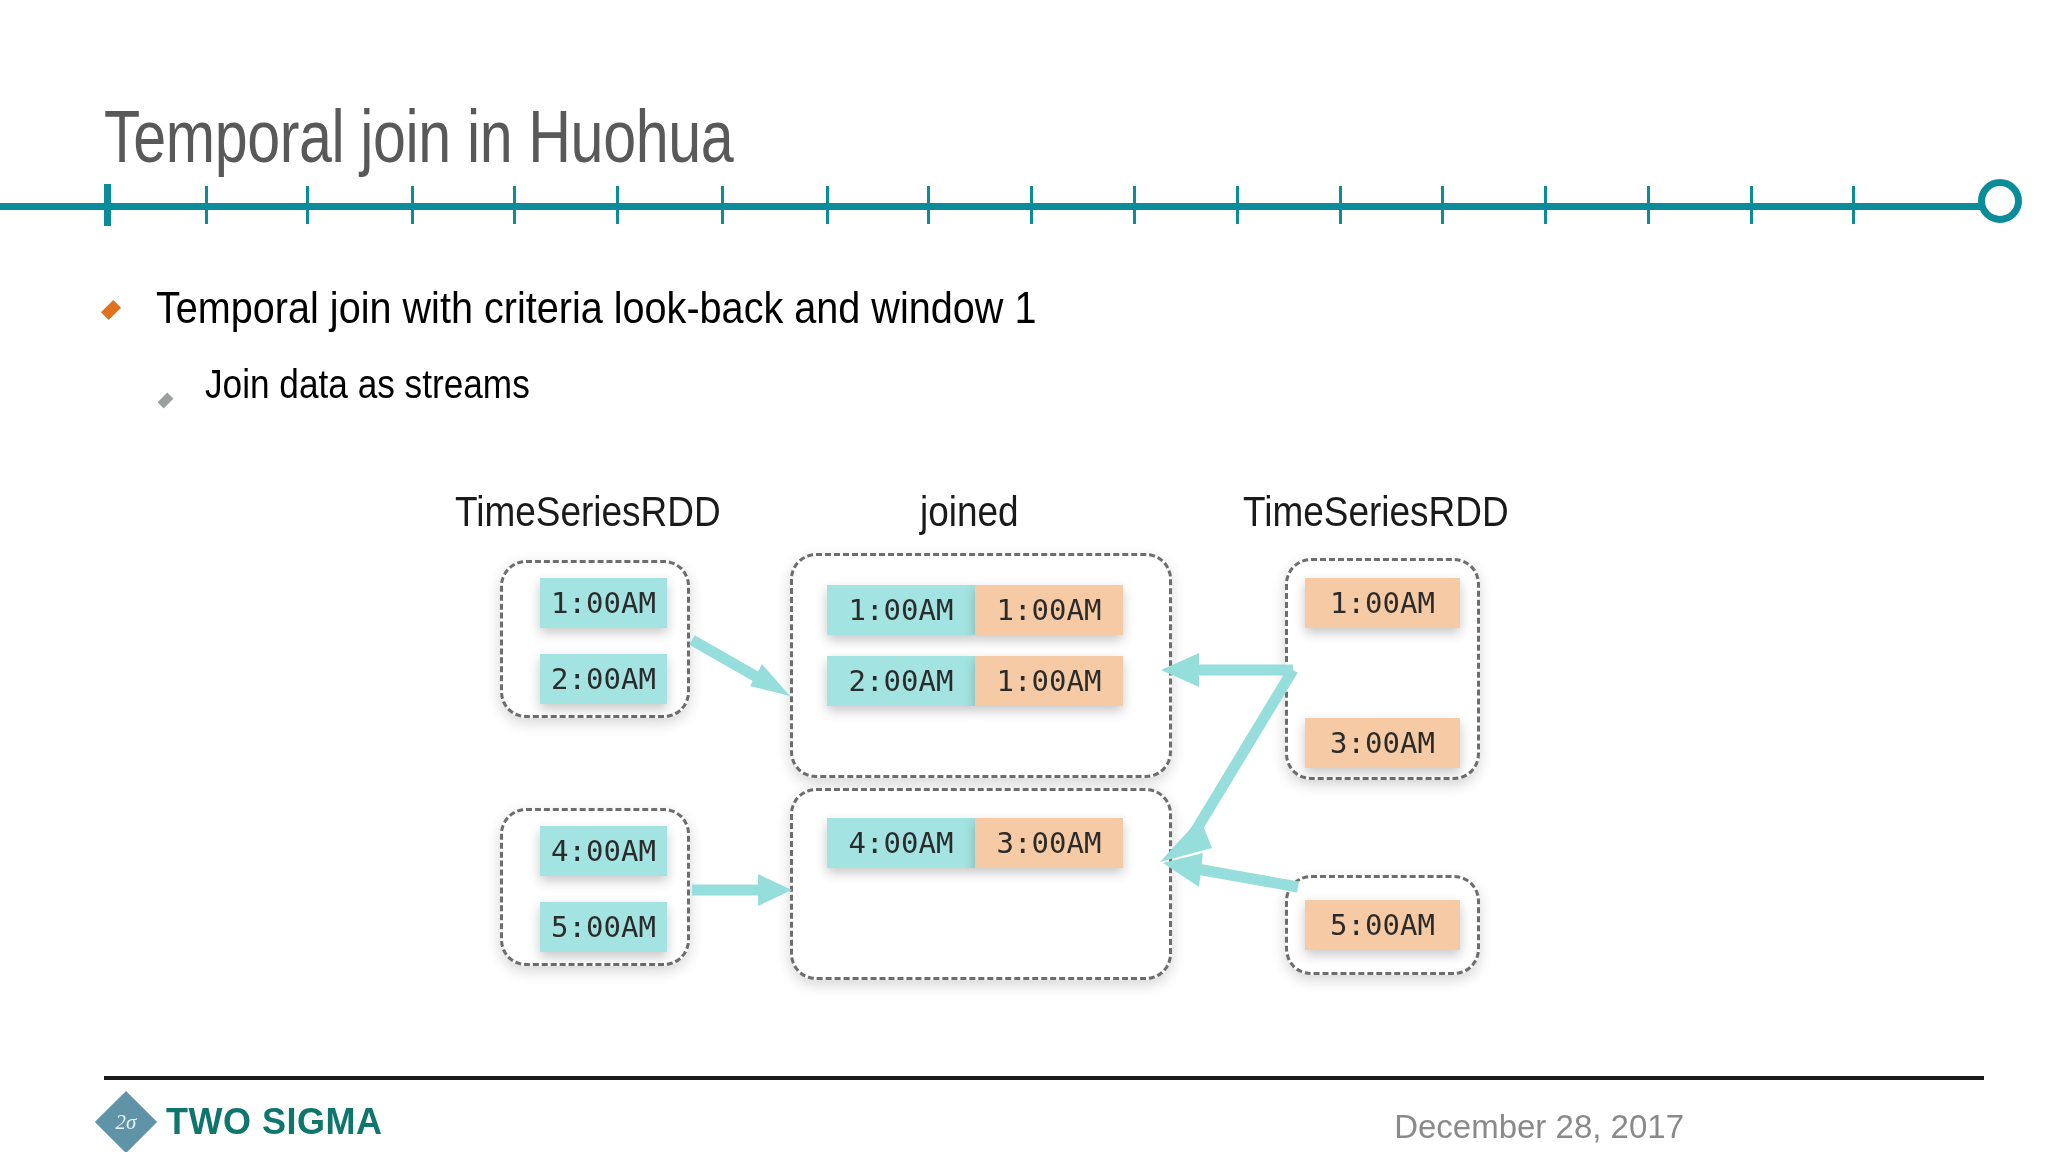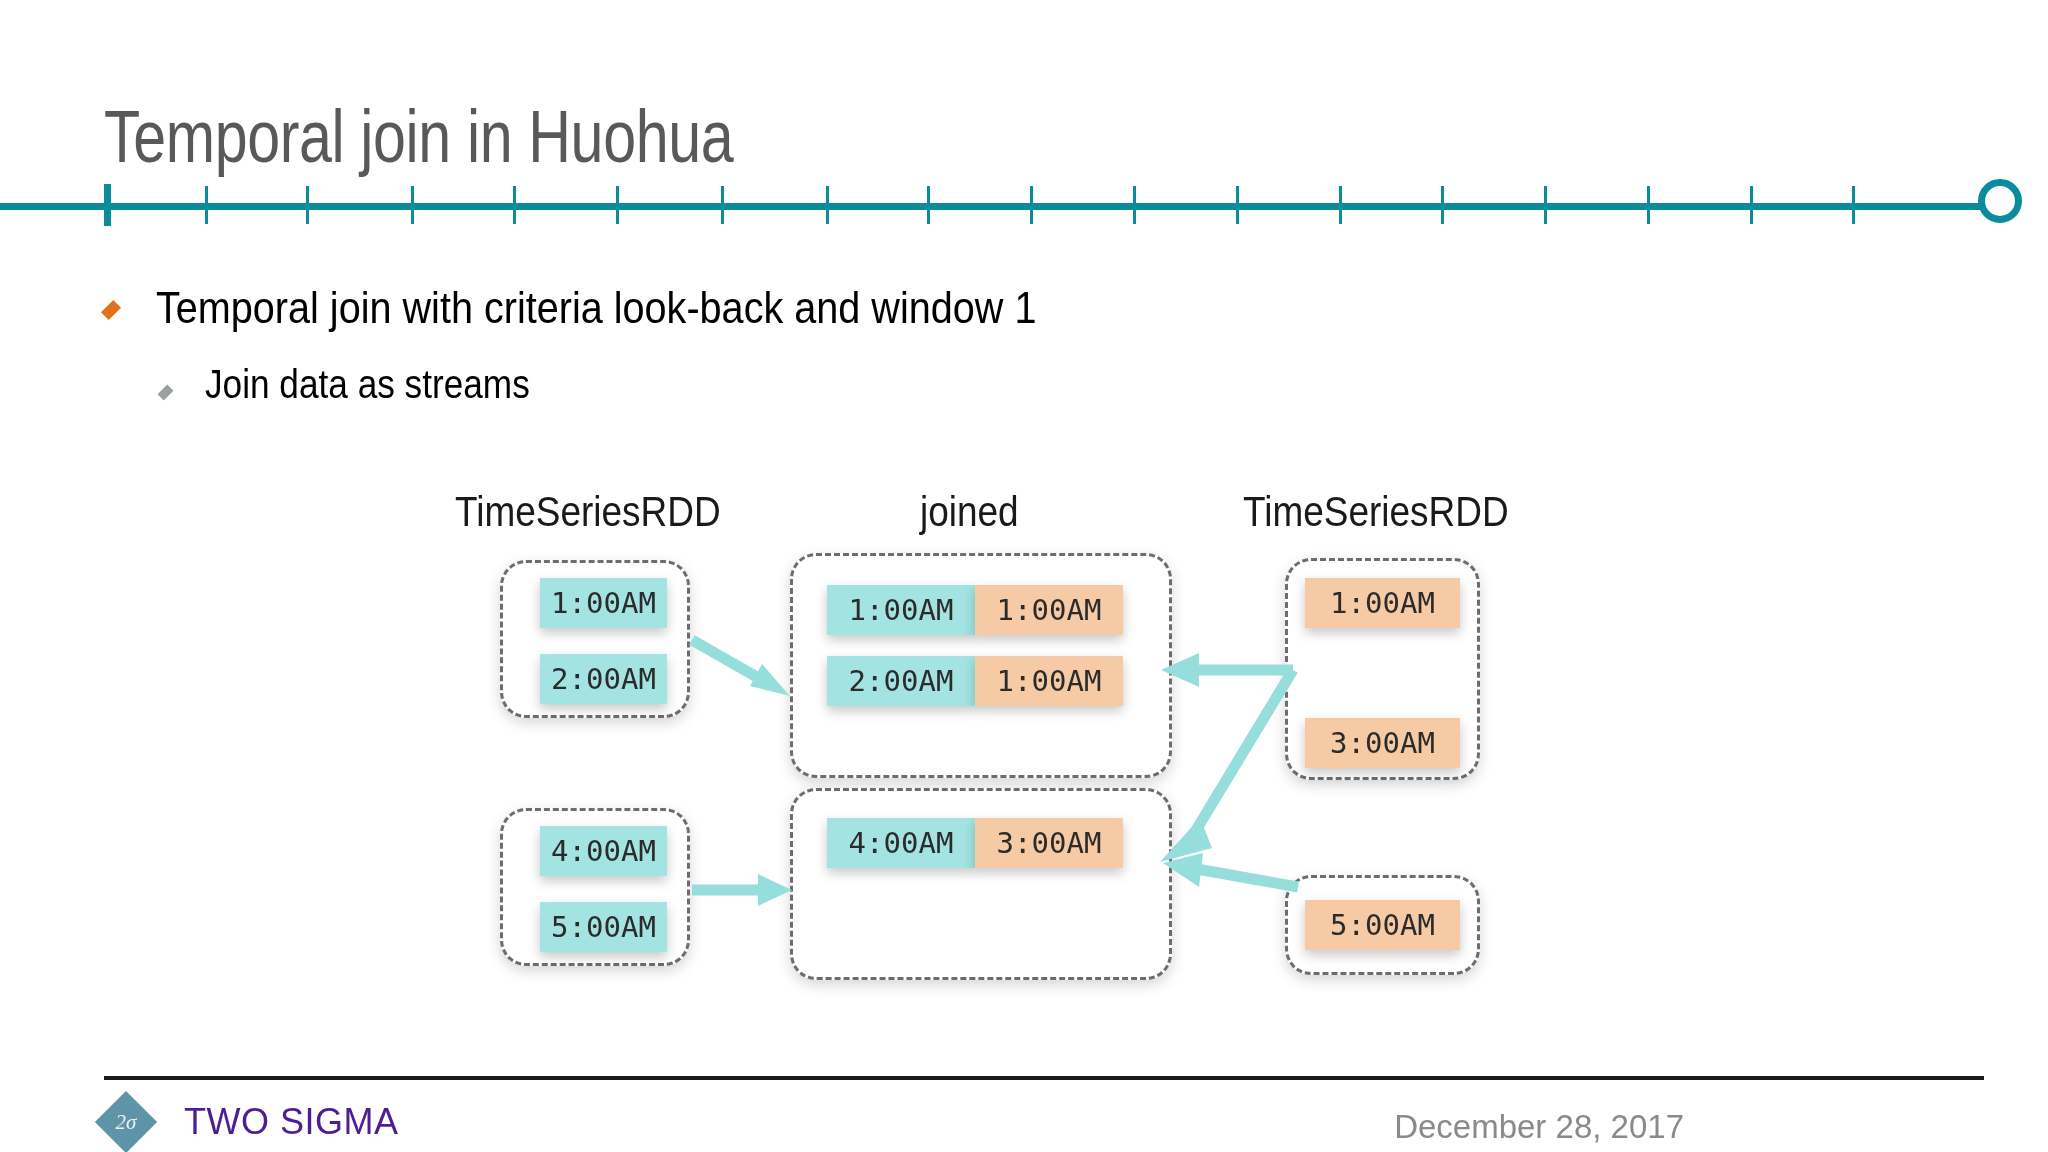--- a/index.html
+++ b/index.html
@@ -45,21 +45,21 @@
     margin-top:20px; margin-right:0px; flex:0 0 auto;
   }
   .bullet-l1 .text {
     margin-left:38px; font-family:"Liberation Sans Narrow","Liberation Sans",sans-serif;
     font-size:45px; color:#000; line-height:1.1;
     transform:scaleX(0.88); transform-origin:left center;
   }
 
   .bullet-l2 {
     position:absolute; left:160px; top:362px;
-    display:flex; align-items:center; white-space:nowrap;
+    display:flex; align-items:flex-end; white-space:nowrap;
   }
   .bullet-l2 .marker {
     width:11px; height:11px; background:#9aa0a0;
     transform:rotate(45deg) scale(0.78,1.25);
     margin-top:17px; flex:0 0 auto;
   }
   .bullet-l2 .text {
     margin-left:34px; font-family:"Liberation Sans Narrow","Liberation Sans",sans-serif;
     font-size:40px; color:#000; line-height:1.1;
     transform:scaleX(0.88); transform-origin:left center;
@@ -107,22 +107,22 @@
   .logo .diamond {
     position:relative; width:44px; height:44px; background:#5f93a8;
     transform:rotate(45deg); flex:0 0 auto;
   }
   .logo .diamond span {
     position:absolute; inset:0; display:flex; align-items:center; justify-content:center;
     transform:rotate(-45deg);
     font-family:"Liberation Serif",serif; font-size:21px; color:#eaf2f5; font-style:italic;
   }
   .logo .wordmark {
-    margin-left:36px; font-family:"Liberation Sans",sans-serif;
-    font-size:36px; font-weight:400; color:#4c1d95; letter-spacing:0.5px; white-space:nowrap;
+    margin-left:18px; font-family:"Liberation Sans",sans-serif;
+    font-size:36px; font-weight:700; color:#0f766e; letter-spacing:0.5px; white-space:nowrap;
   }
   .footer-date {
     position:absolute; right:104px; top:1108px;
     font-family:"Liberation Sans",sans-serif; font-size:33px; color:#8a8a8a; white-space:nowrap;
   }
 </style>
 </head>
 <body>
 
 <div class="slide">

